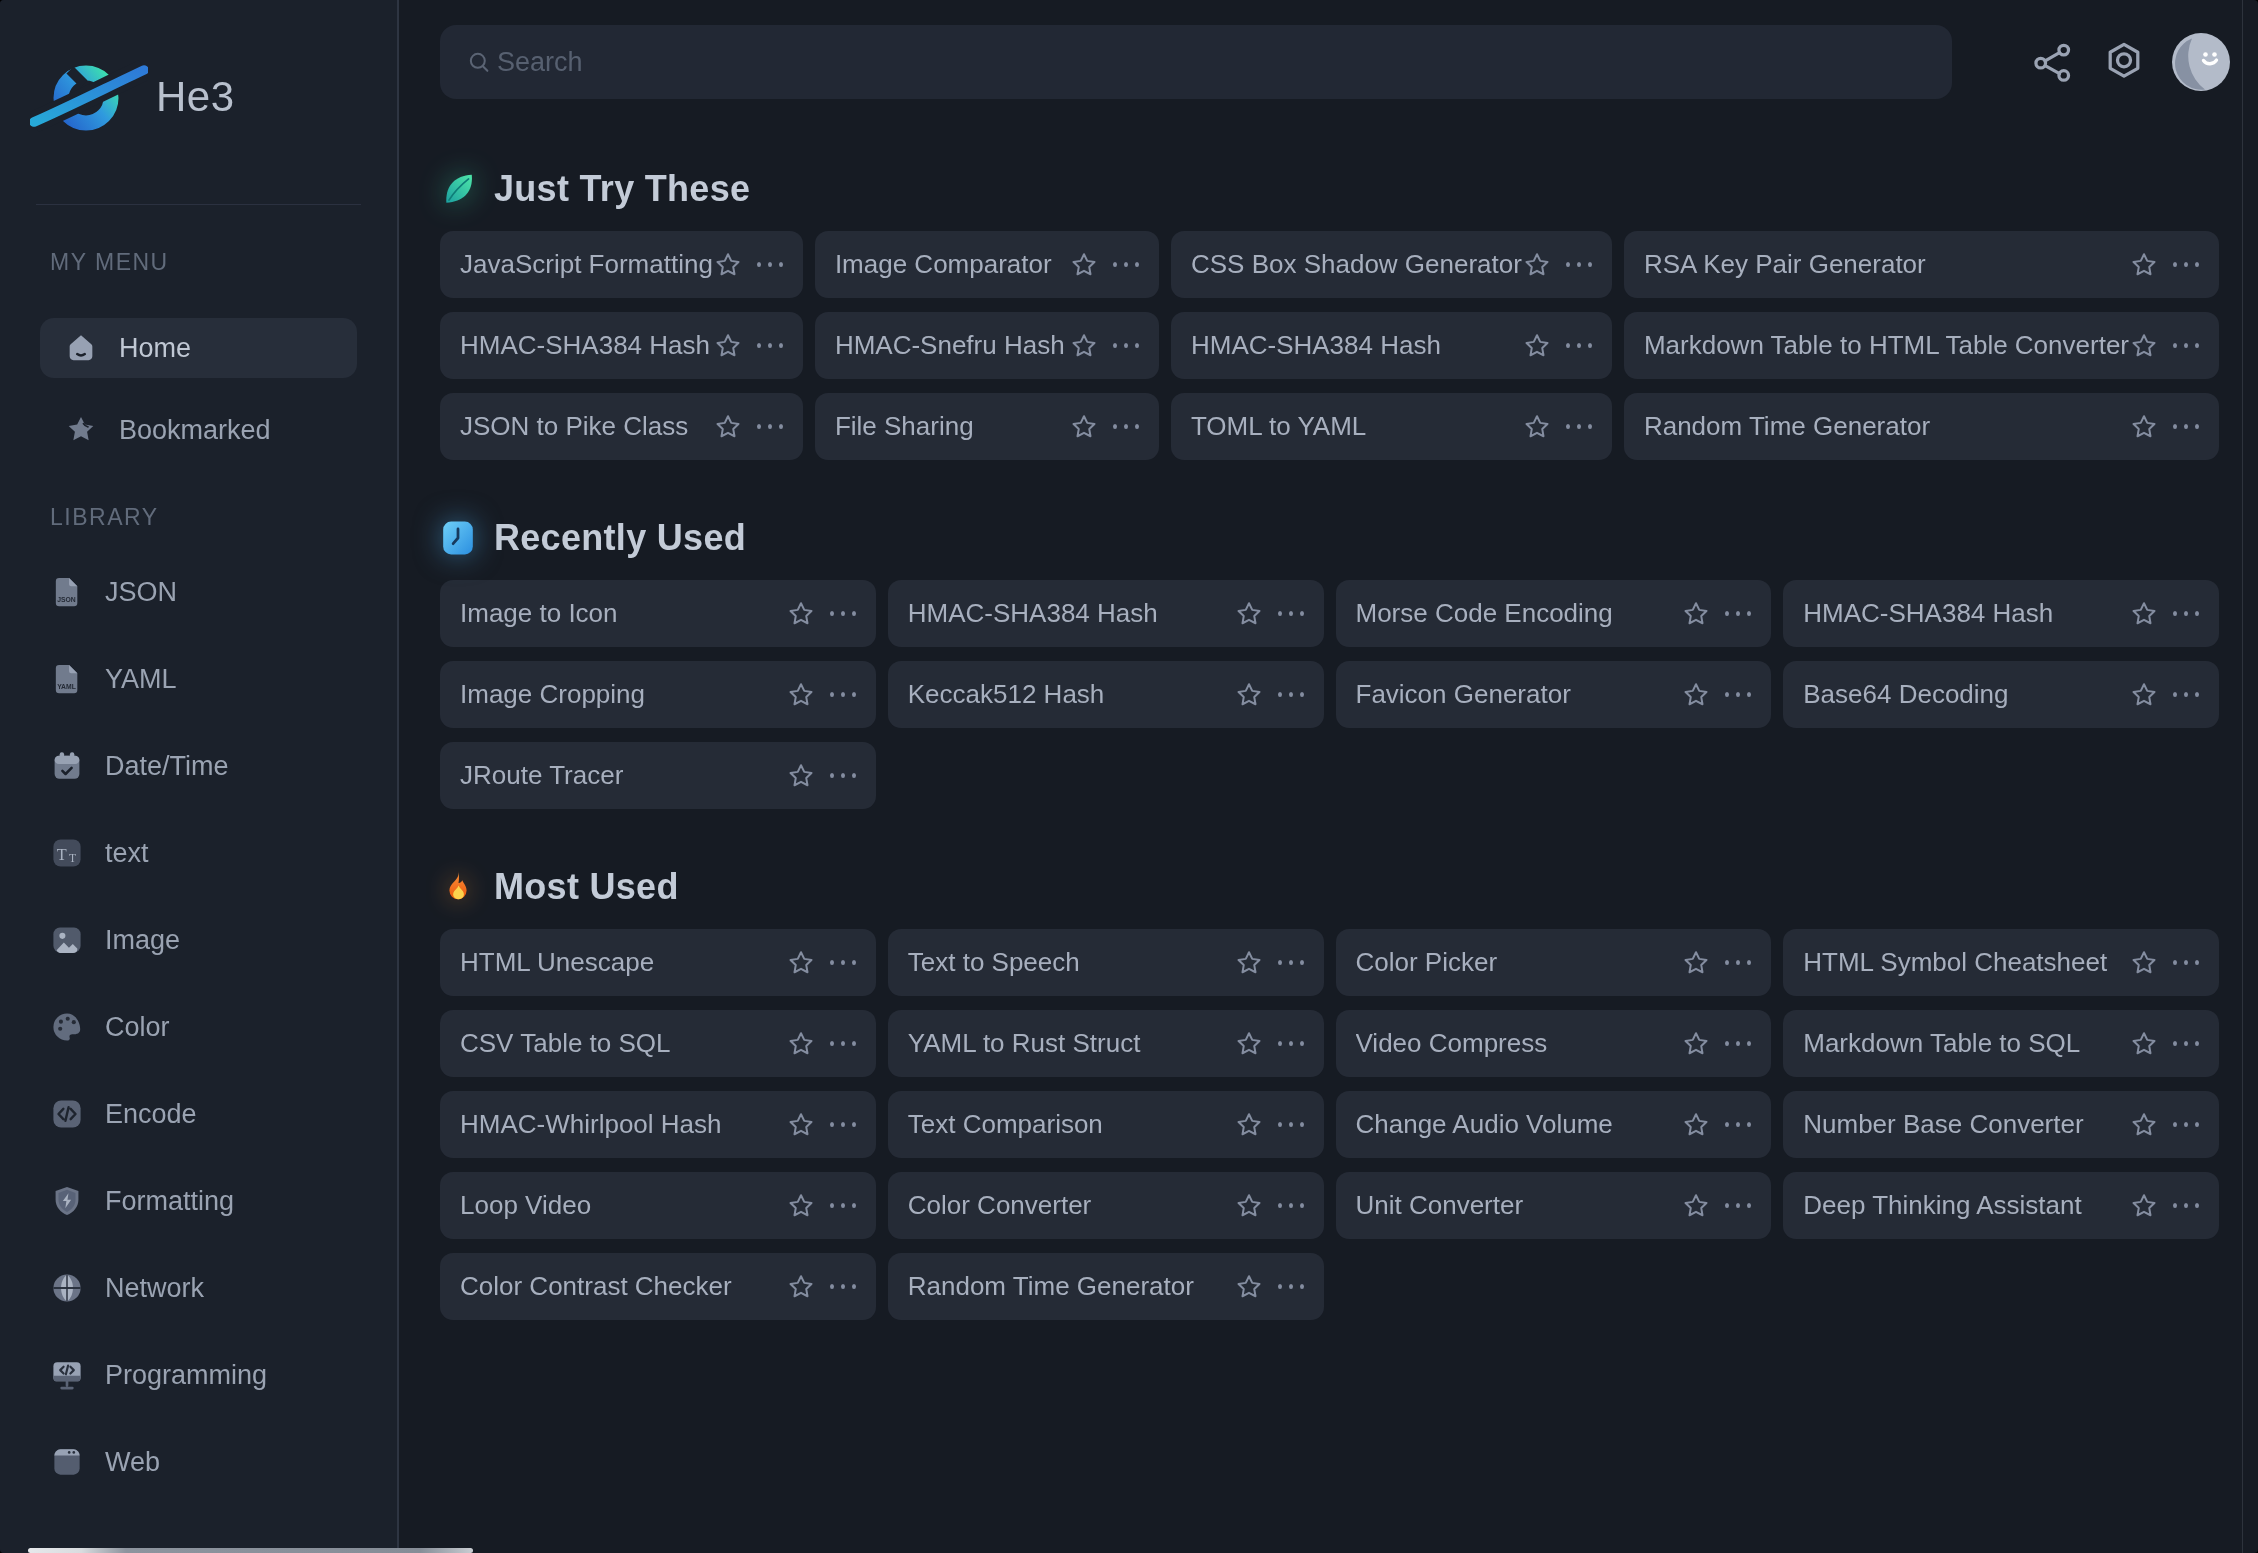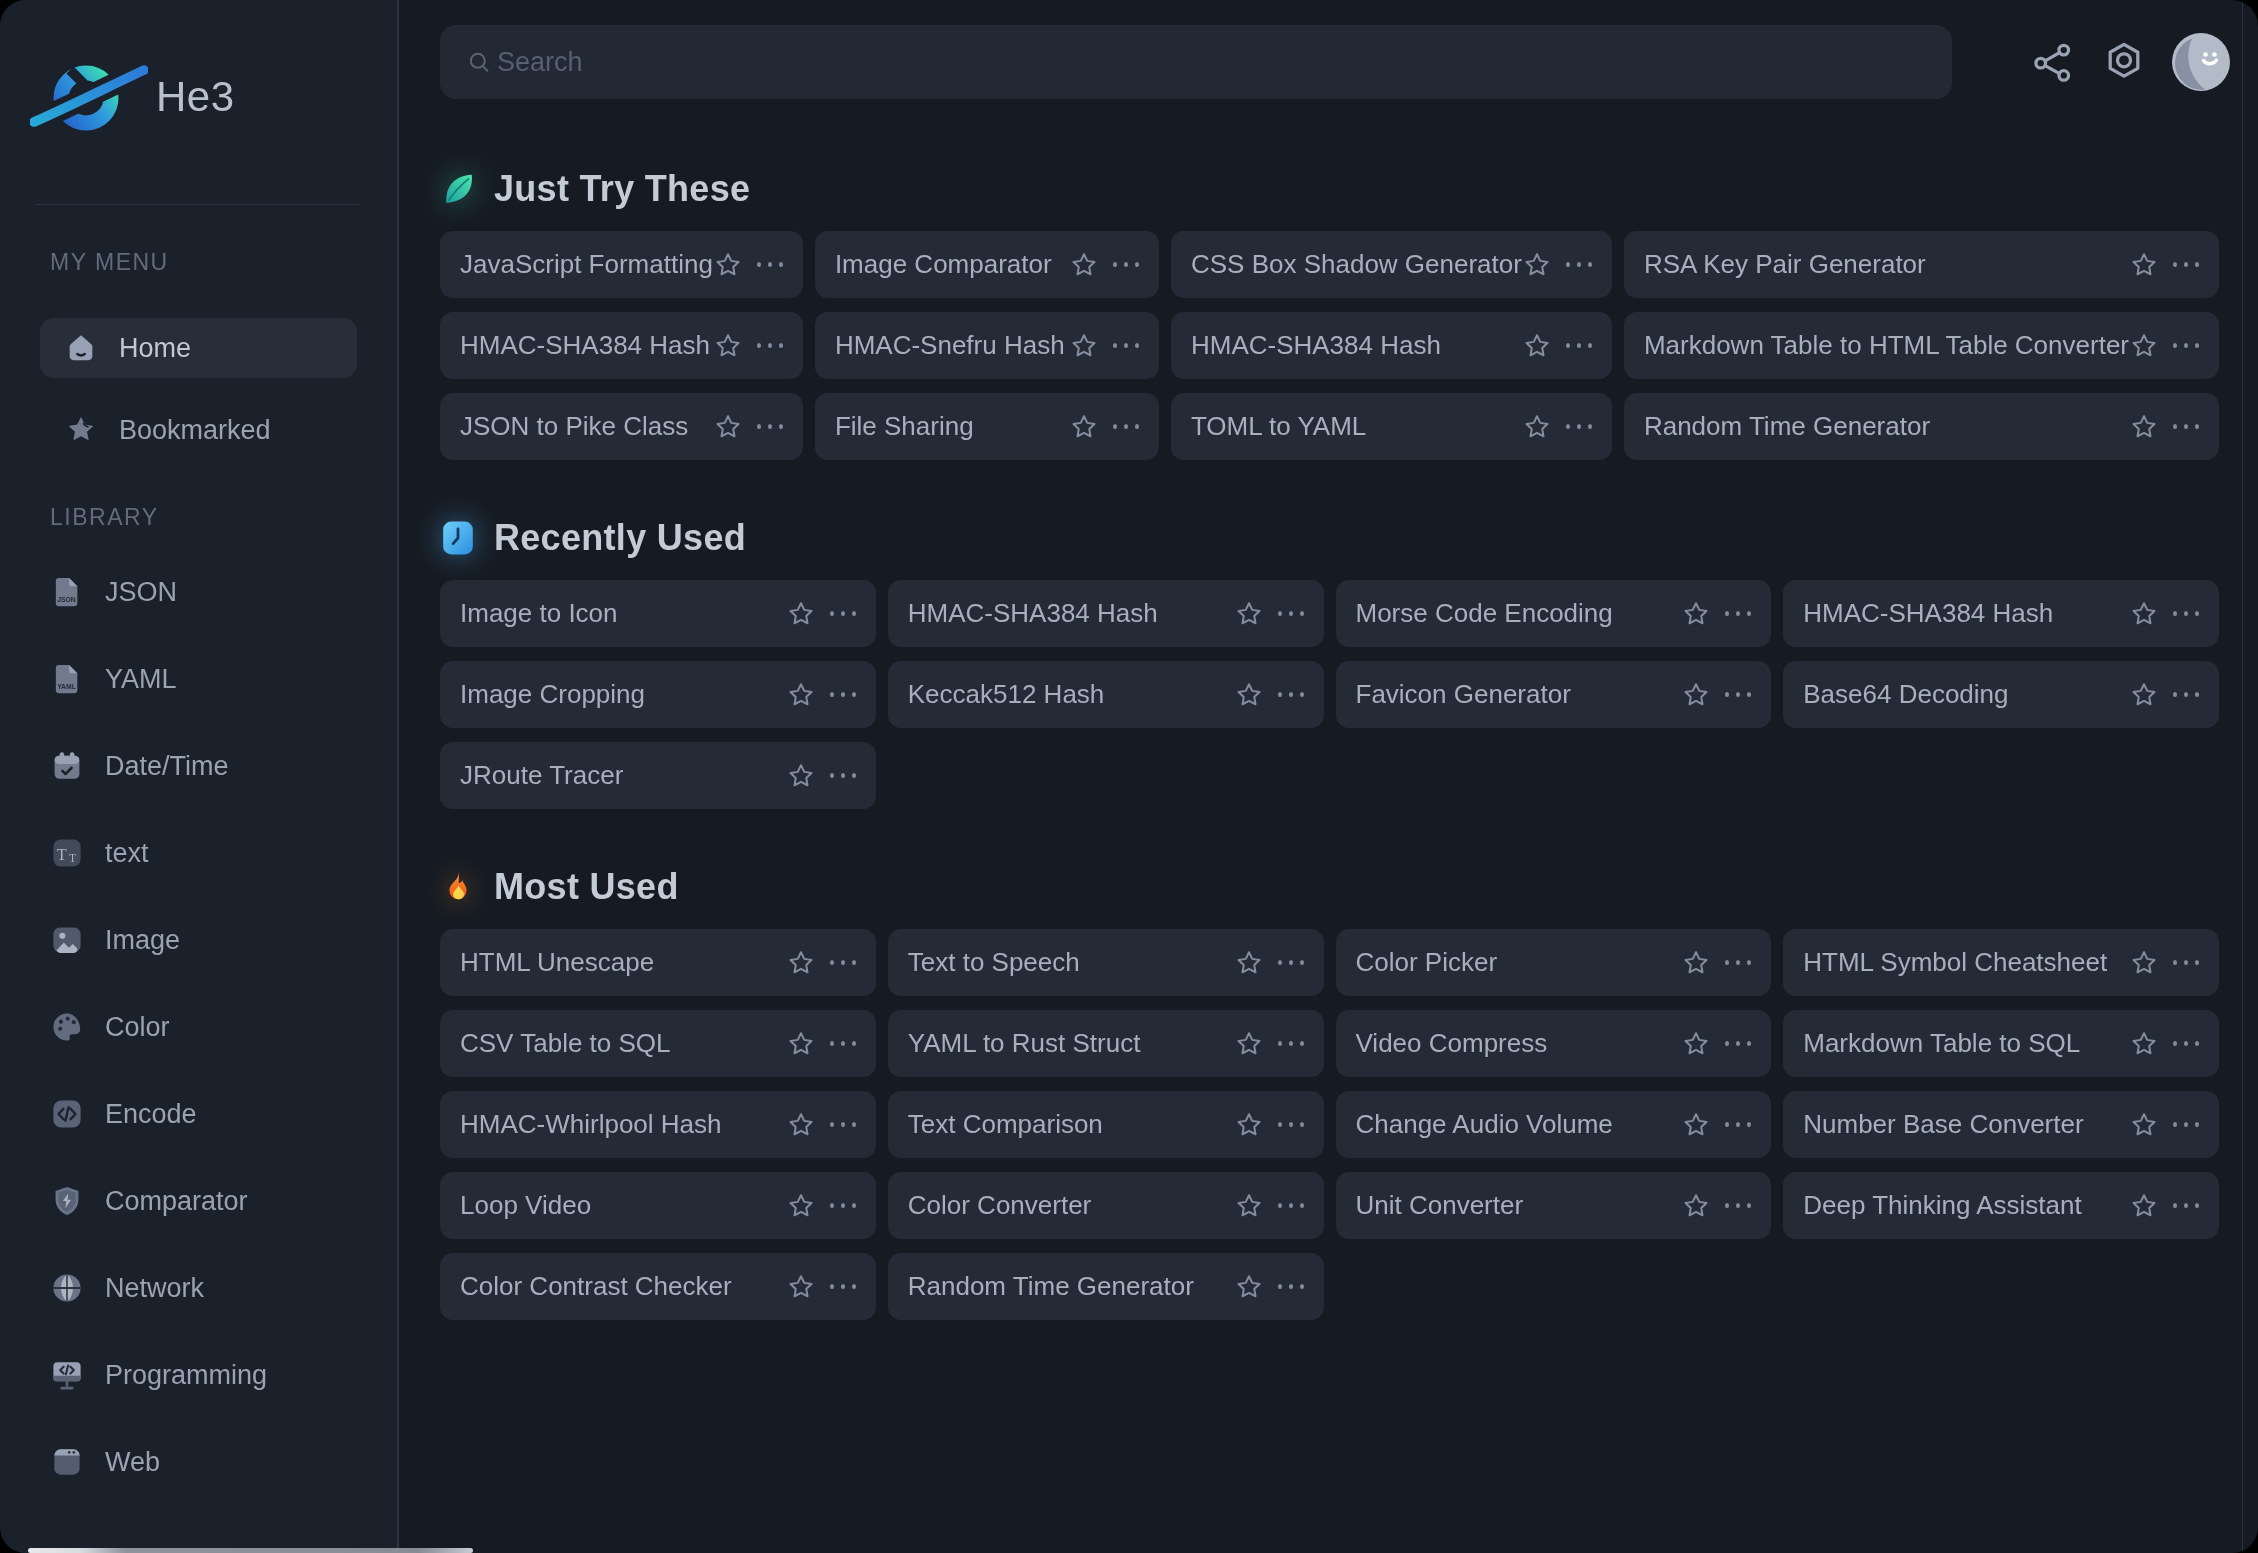--- a/index.html
+++ b/index.html
@@ -3,21 +3,21 @@
 <meta charset="utf-8">
 <style>
   :root{
     --sidebar-bg:#1b212b; --main-bg:#161b23; --card-bg:#252b36; --search-bg:#222834;
     --active-item-bg:#272e3a; --border:#2e3542; --text-primary:#a7afbe; --text-header:#c3cbd7;
     --text-muted:#616b7b; --icon:#717b8d; --icon-bright:#97a1b3;
   }
   html,body{margin:0;padding:0}
   body{width:2258px;height:1553px;background:#000;position:relative;overflow:hidden;
        font-family:"Liberation Sans","DejaVu Sans",sans-serif;}
-  .window{position:absolute;inset:0;border-radius:26px;overflow:hidden;background:var(--main-bg)}
+  .window{position:absolute;inset:0;border-radius:4px;overflow:hidden;background:var(--main-bg)}
 
   
   .sidebar{position:absolute;top:0;left:0;bottom:0;width:399px;background:var(--sidebar-bg);
            border-right:2px solid var(--border);box-sizing:border-box;overflow:hidden}
   .logo-row{display:flex;align-items:center;margin:54px 0 0 30px;gap:8px}
   .logo-mark{width:118px;height:86px;flex:0 0 auto}
   .logo-text{font-size:42px;font-weight:500;color:#b8c0cd;letter-spacing:.5px}
   .side-divider{height:1px;background:#2b3140;margin:64px 36px 0 36px}
   .side-cat{font-size:23px;letter-spacing:1.5px;color:var(--text-muted);margin:44px 0 0 50px;font-weight:500}
   .menu-list{margin:42px 40px 0 40px}
@@ -198,21 +198,21 @@
     <span class="side-label">Encode</span>
   </div>
         <div class="side-item">
     <span class="side-icon">
             <svg viewBox="0 0 28 28">
               <path d="M14 2.4 4.6 5.8v7c0 6.1 4 10.6 9.4 12.8 5.4-2.2 9.4-6.7 9.4-12.8v-7z" fill="#6b7487"></path>
               <path d="M14 4.8 7 7.4v5.4c0 4.8 3 8.4 7 10.2 4-1.8 7-5.4 7-10.2V7.4z" fill="#49536a" opacity="0.55"></path>
               <path d="M15.2 7.6 10.6 14h2.9l-.9 6 4.8-7h-3z" fill="#aab3c2"></path>
             </svg>
           </span>
-    <span class="side-label">Comparator</span>
+    <span class="side-label">Formatting</span>
   </div>
         <div class="side-item">
     <span class="side-icon">
             <svg viewBox="0 0 28 28">
               <circle cx="14" cy="14" r="11.2" fill="#6b7487"></circle>
               <path d="M14 2.8c3.2 2.6 4.9 6.7 4.9 11.2S17.2 22.6 14 25.2c-3.2-2.6-4.9-6.7-4.9-11.2S10.8 5.4 14 2.8z" fill="#aab3c2"></path>
               <path d="M2.8 14h22.4" stroke="#29303d" stroke-width="1.6"></path>
               <path d="M14 2.8v22.4" stroke="#29303d" stroke-width="1.2"></path>
             </svg>
           </span>

